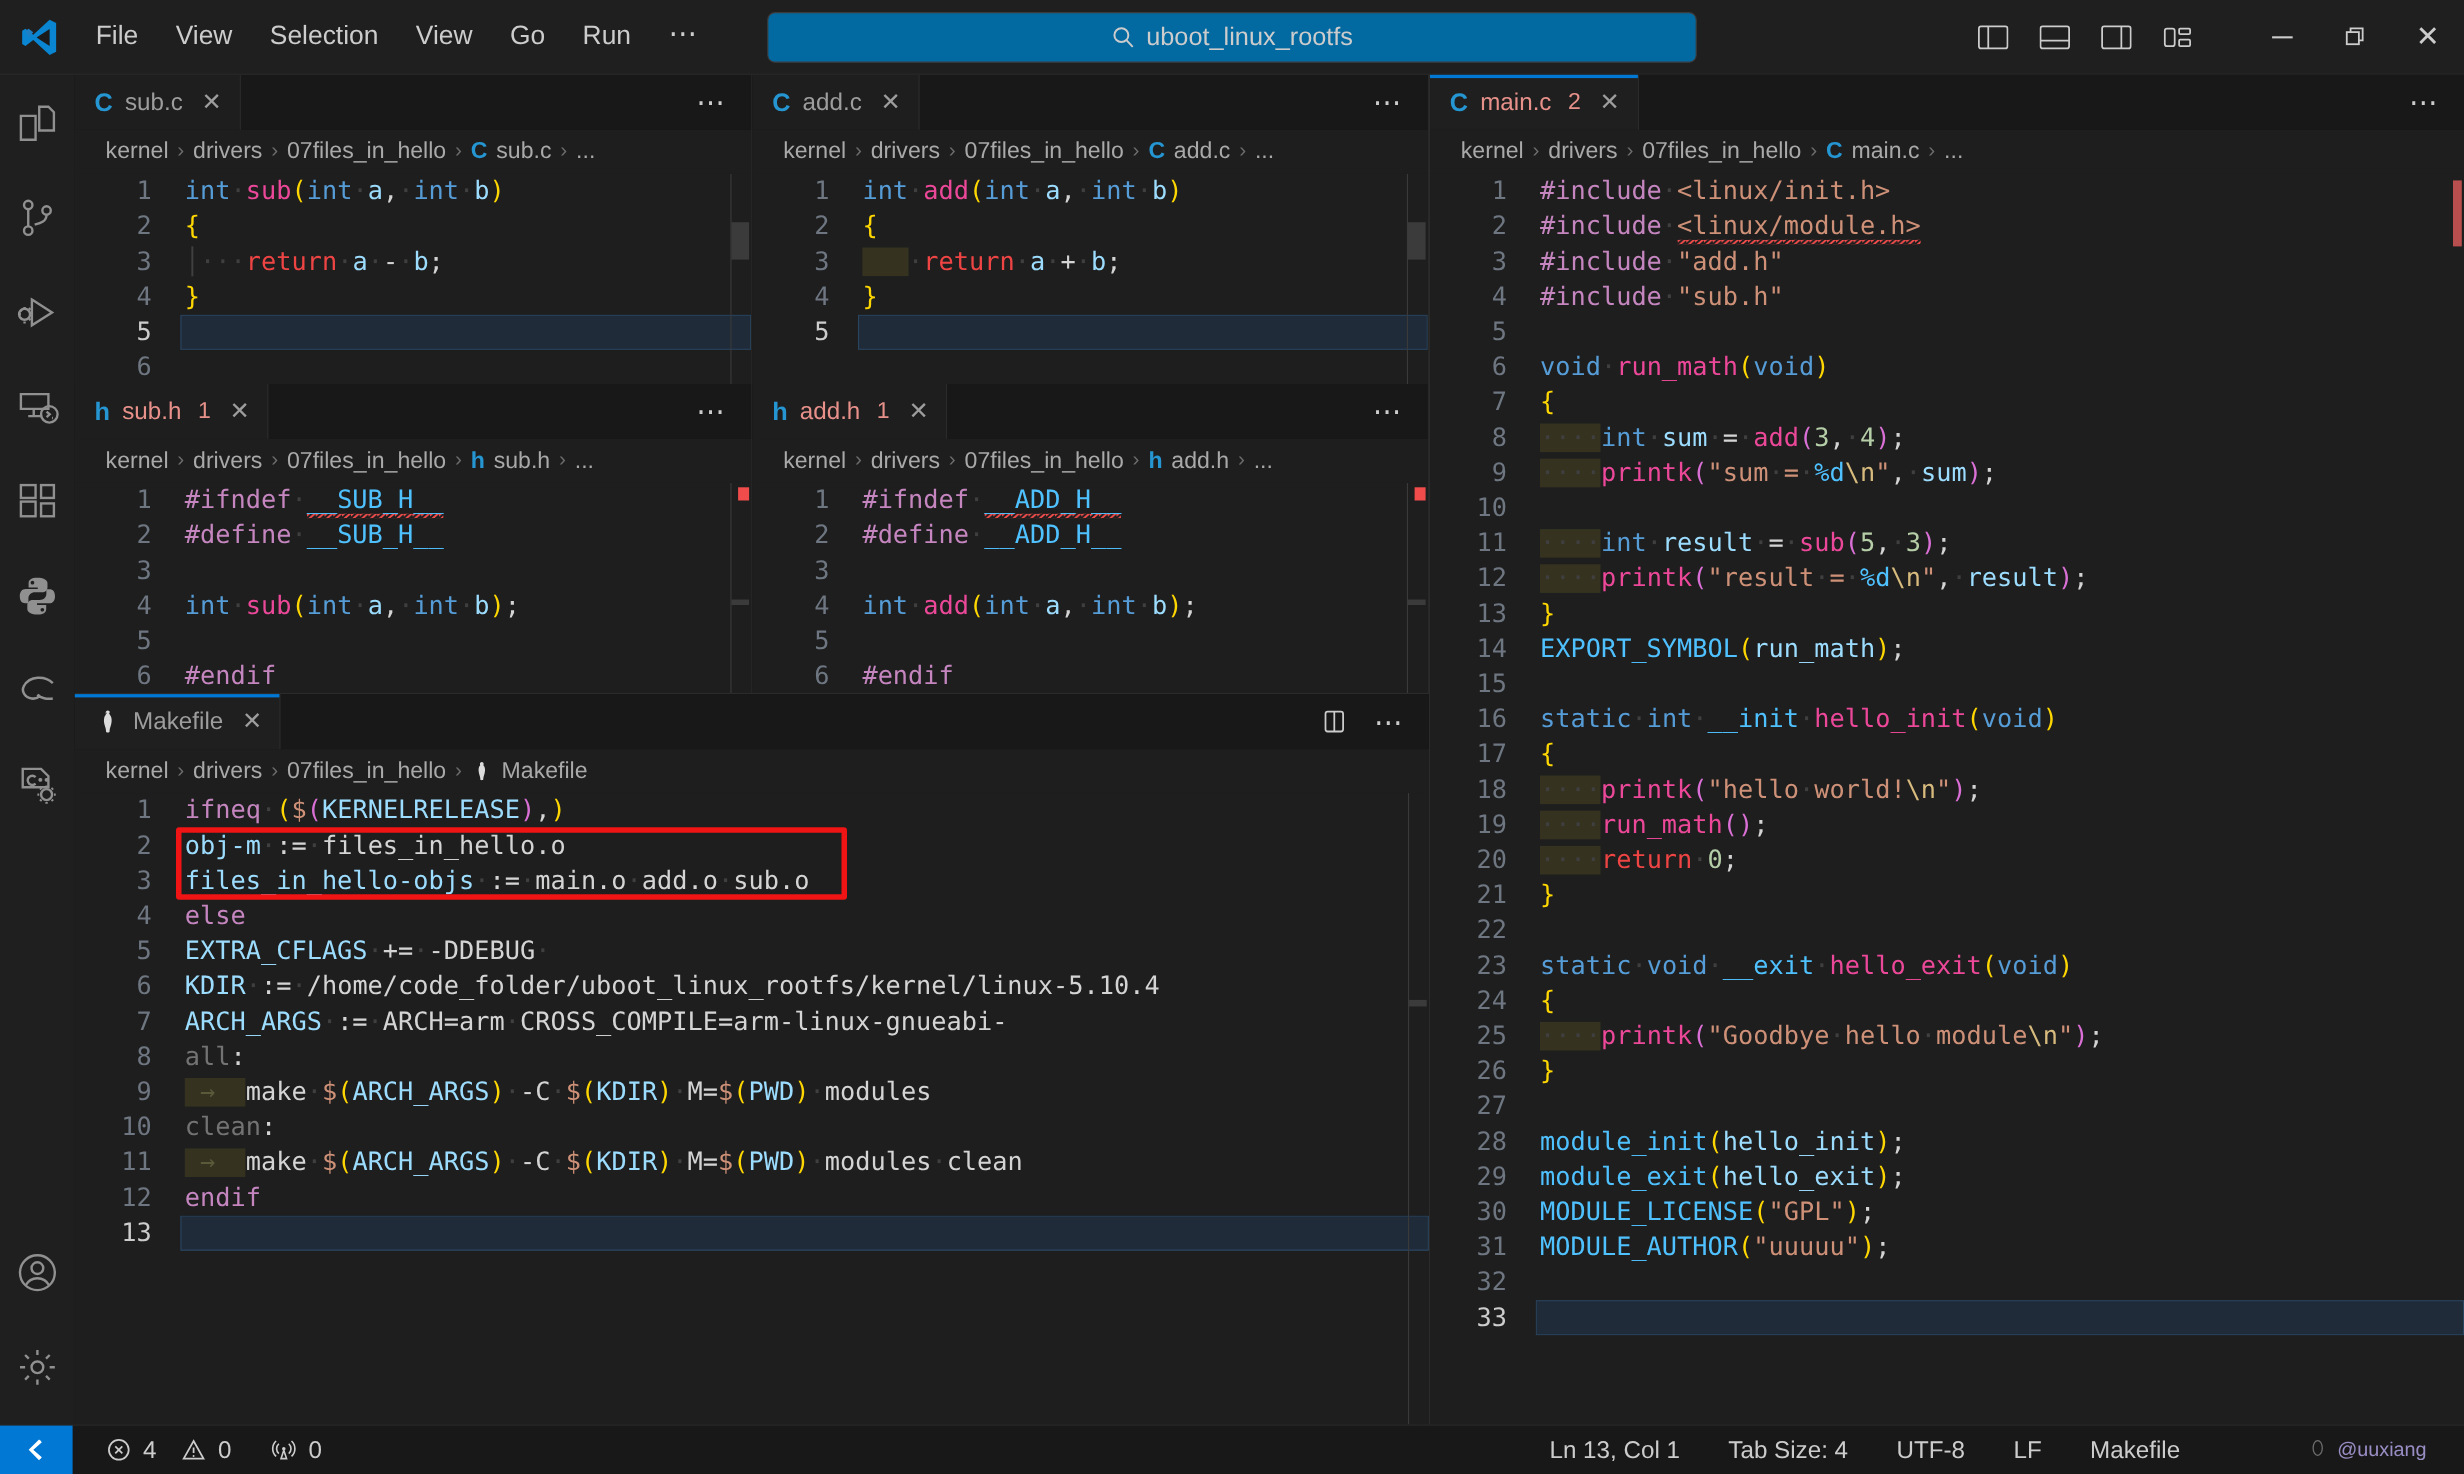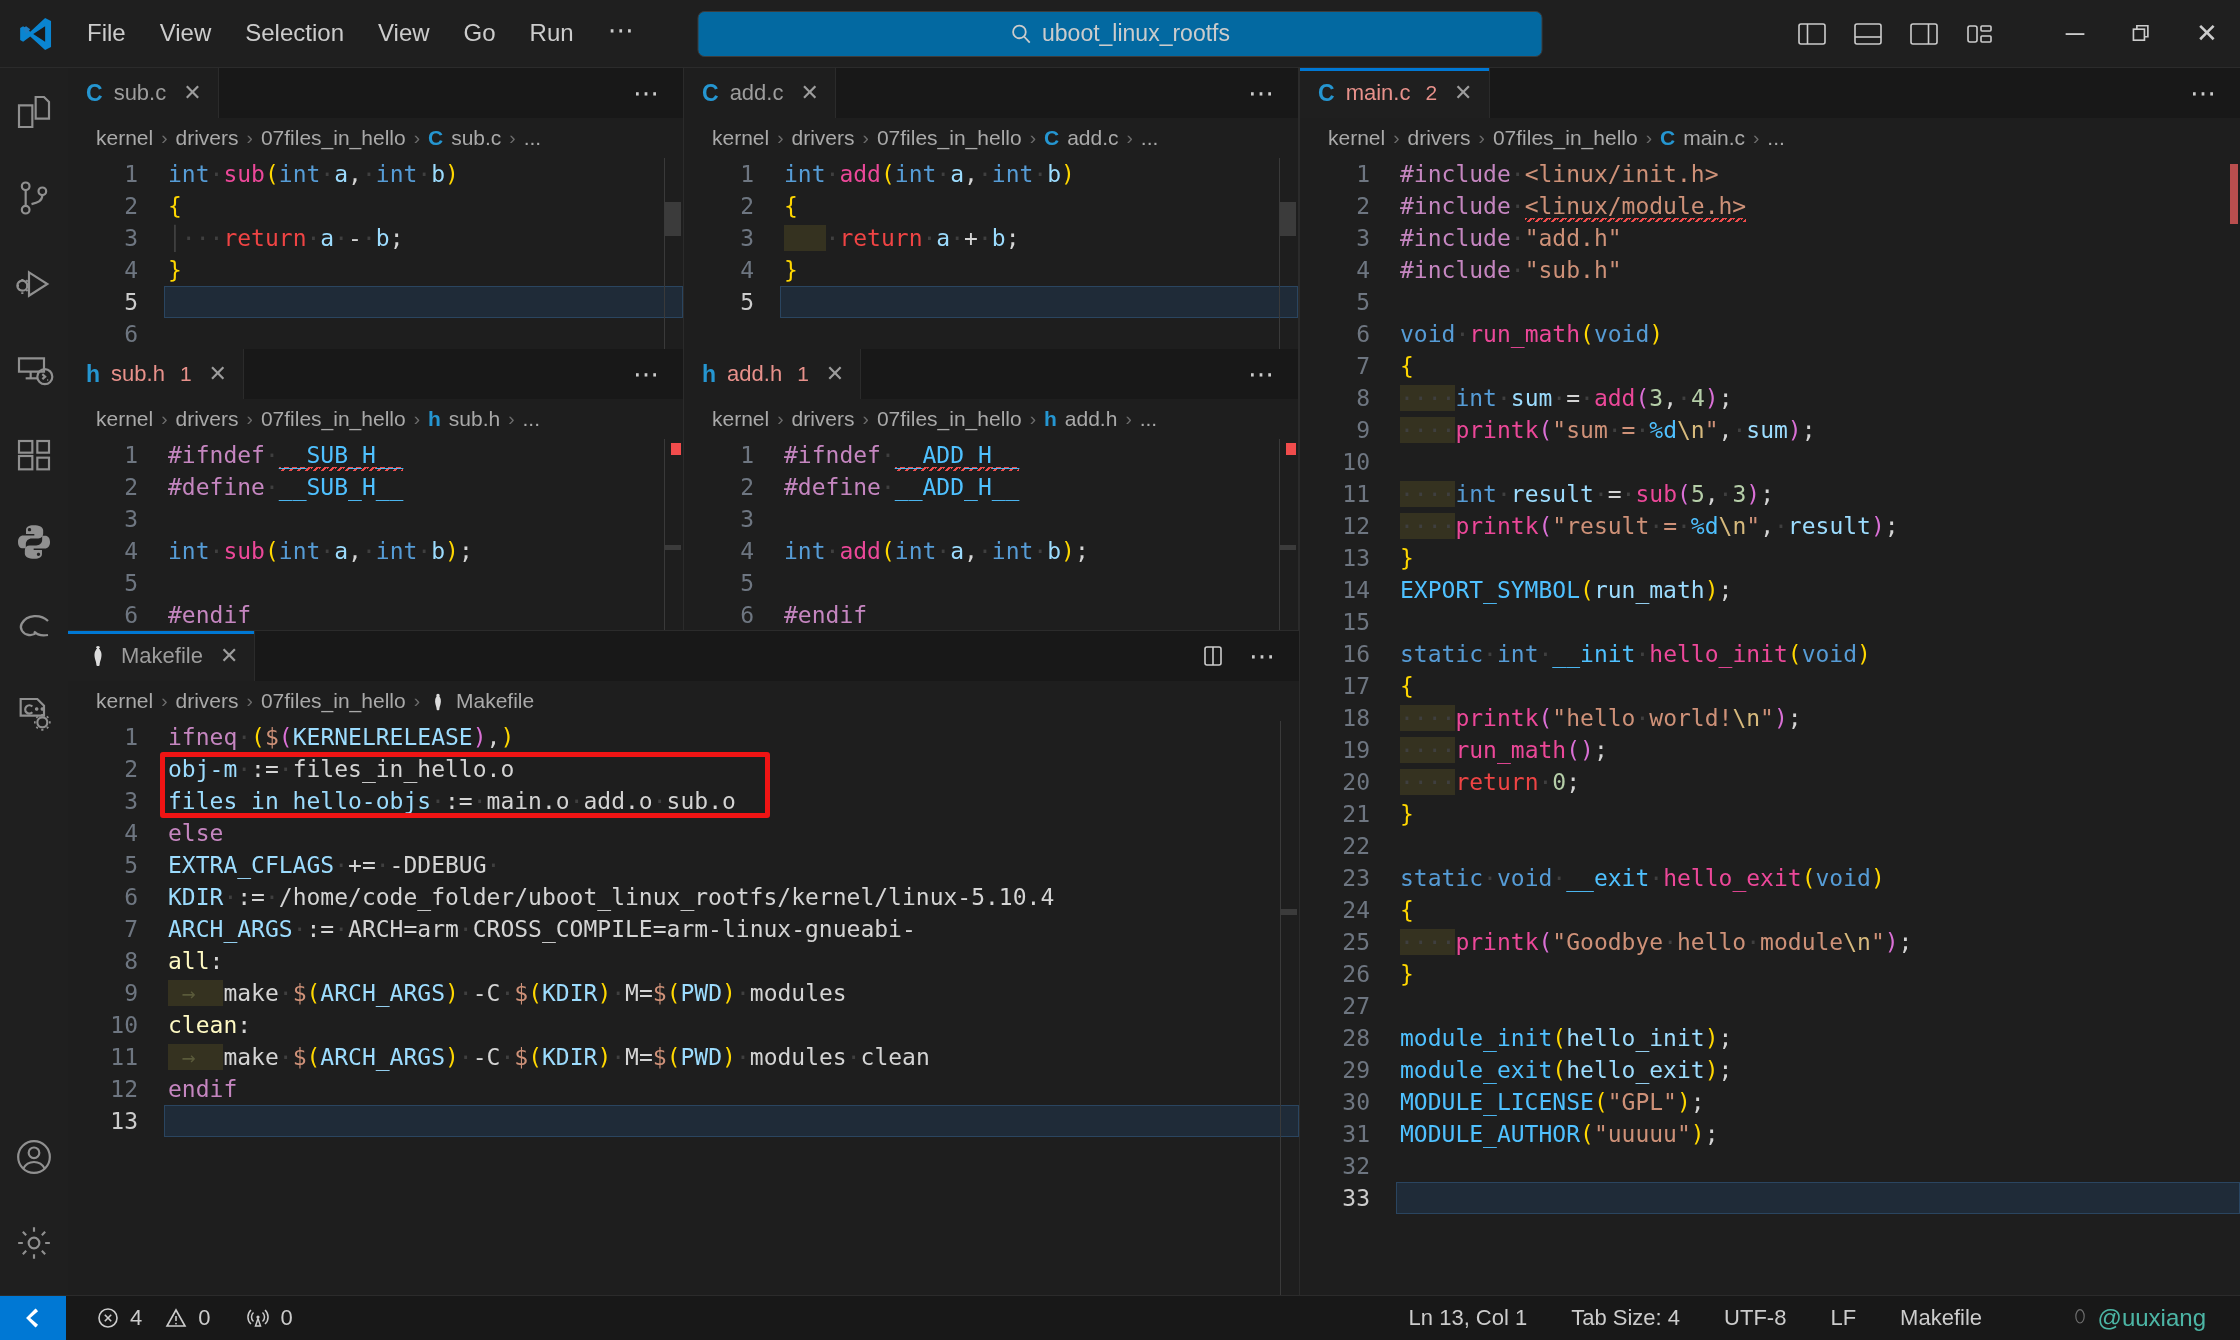--- a/index.html
+++ b/index.html
@@ -119,21 +119,21 @@
   .str     { color: #ce9178; }
   .pp      { color: #c586c0; }
   .incl    { color: #ce9178; }
   .punc    { color: #d4d4d4; }
   .br1     { color: #ffd700; }
   .br2     { color: #da70d6; }
   .const   { color: #4fc1ff; }
   .macro   { color: #4fc1ff; }
   .esc     { color: #d7ba7d; }
   .mkvar   { color: #9cdcfe; }
-  .mktgt   { color: #fef9c3; }
+  .mktgt   { color: #737373; }
   .mkop    { color: #ce9178; }
   .squiggle {
     border-bottom: 3px solid transparent;
     background-image: repeating-linear-gradient(135deg, #f14c4c 0 2px, transparent 2px 4px);
     background-repeat: repeat-x; background-size: 8px 4px; background-position: 0 100%;
     padding-bottom: 3px;
   }
   .tabmark { background: rgba(110,100,40,.30); }
   .arrowws { color: #5a5a3a; }
 
@@ -159,21 +159,21 @@
   
   .statusbar {
     height: 45px; flex: 0 0 45px; background: #181818;
     display: flex; align-items: center; color: #cccccc; font-size: 22px;
     border-top: 1px solid #2b2b2b; position: relative;
   }
   .sb-remote { width: 66px; height: 45px; background: #0078d4; display: flex; align-items: center; justify-content: center; }
   .sb-left { display: flex; align-items: center; gap: 34px; padding-left: 30px; }
   .sb-item { display: flex; align-items: center; gap: 10px; }
   .sb-right { margin-left: auto; display: flex; align-items: center; gap: 44px; padding-right: 34px; }
-  .watermark { position: absolute; right: 34px; color: #5eead4; font-size: 24px; opacity: .75; display: flex; align-items: center; gap: 8px; }
+  .watermark { position: absolute; right: 34px; color: #c4b5fd; font-size: 18px; opacity: .75; display: flex; align-items: center; gap: 8px; }
 
   svg { display: block; }
 </style>
 </head>
 <body>
 
 <div class="app">
 
   <div class="titlebar">
     <div class="vscode-logo">

